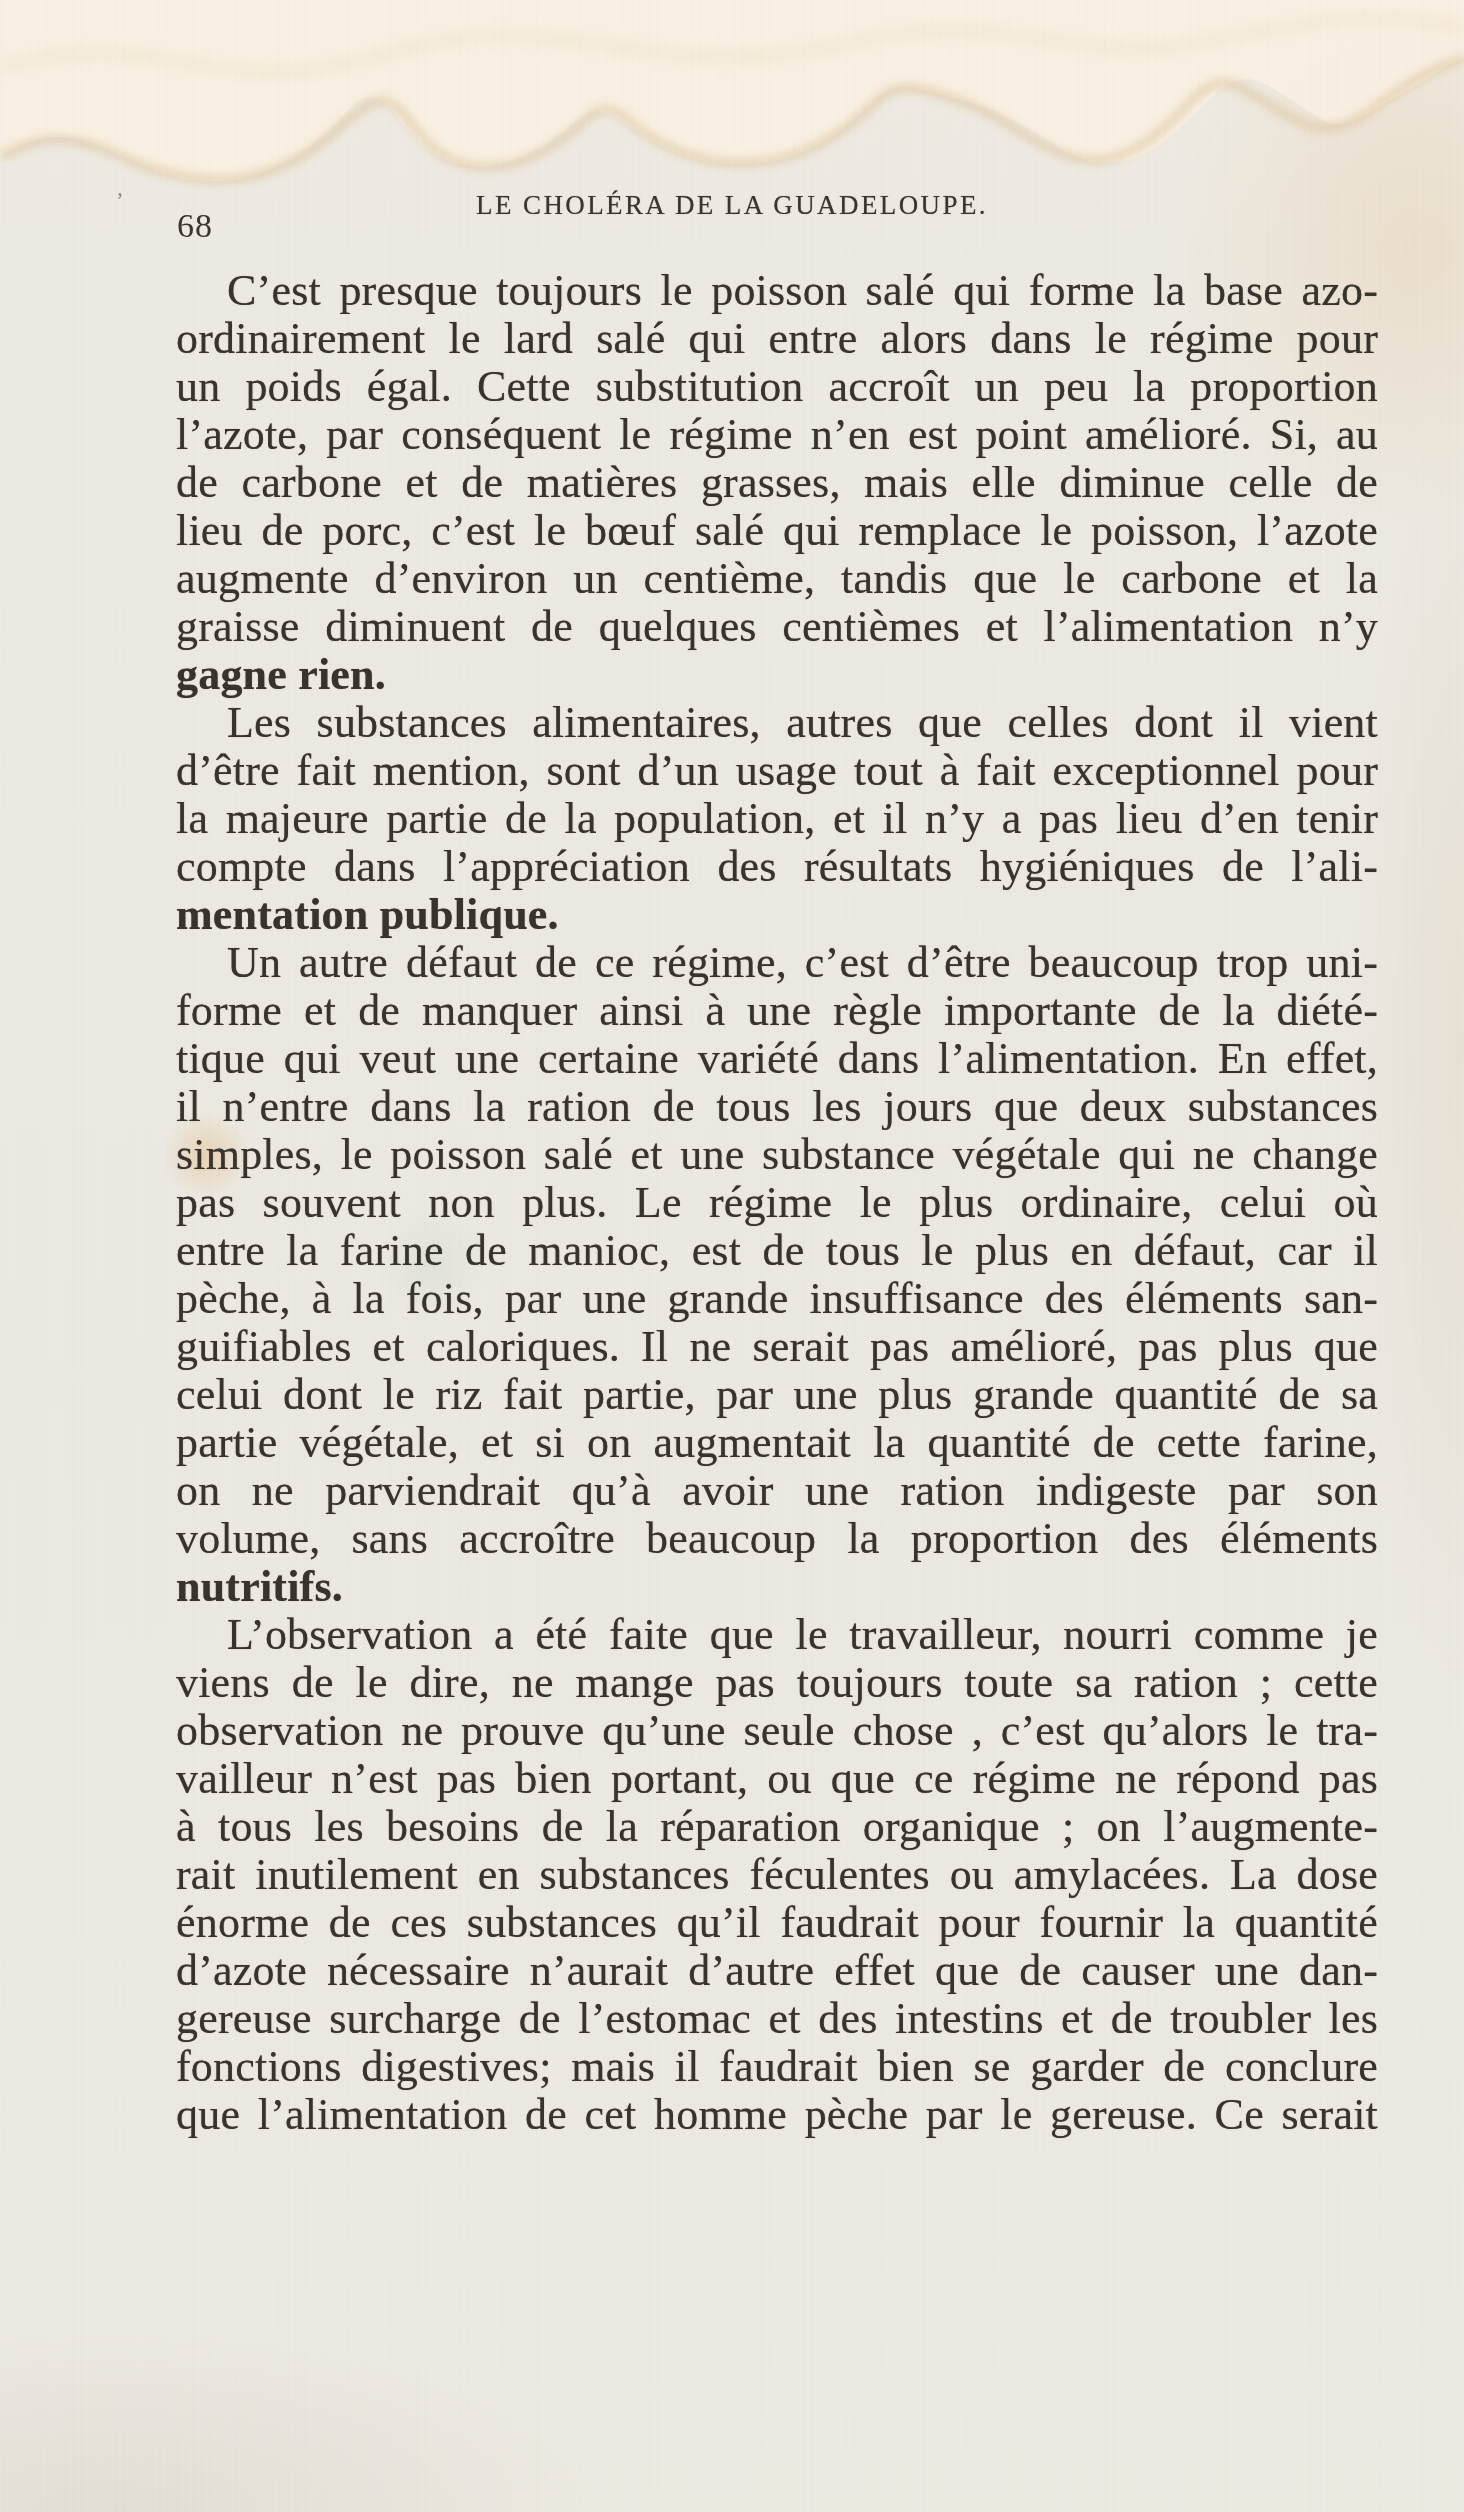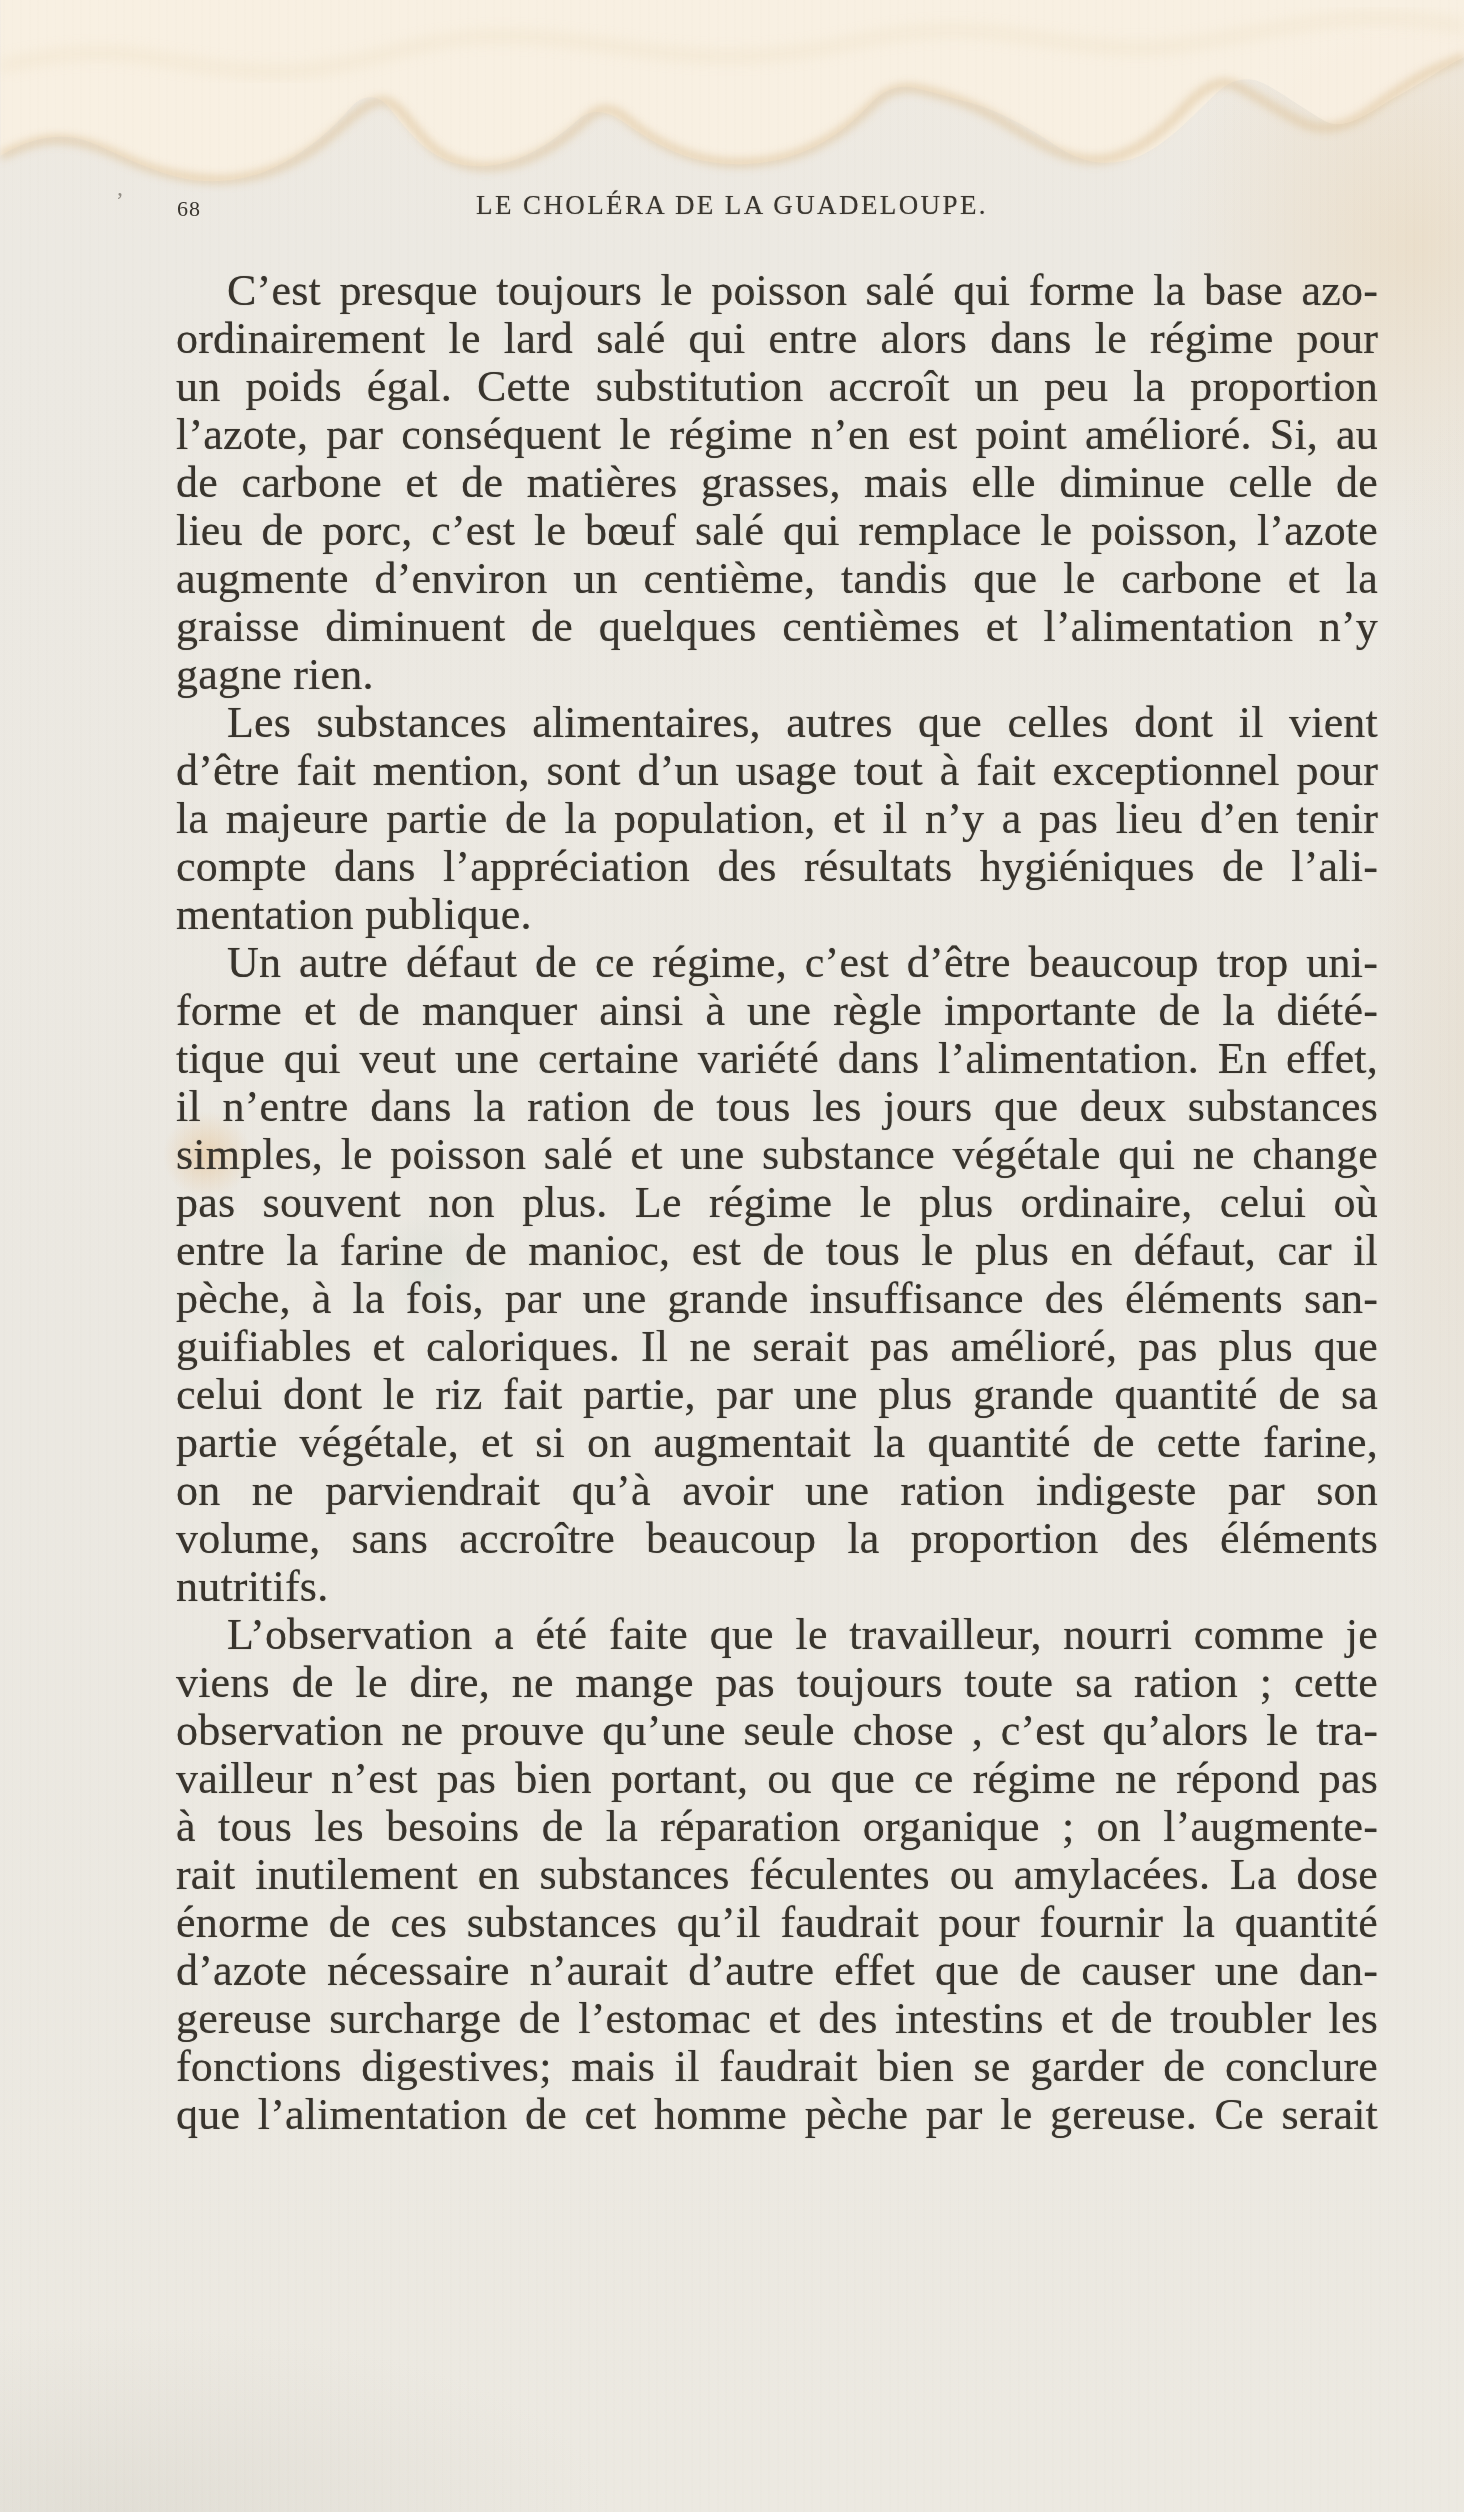--- a/index.html
+++ b/index.html
@@ -31,22 +31,22 @@
       rgba(255,255,255,0.05) 0 2.9px,
       rgba(120,115,105,0.03) 2.9px 4.8px,
       rgba(255,255,255,0.00) 4.8px 8.6px);
   }
   .stain-svg{position:absolute;top:0;left:0;pointer-events:none;}
   .header{
     position:absolute;top:186px;left:0;width:1465px;height:49px;
     color:#3a362f;
   }
   .pagenum{
-    position:absolute;left:177px;top:10px;
-    font-size:22px;letter-spacing:1px;
+    position:absolute;left:177px;top:21px;
+    font-size:34px;letter-spacing:1px;
   }
   .flyspeck{
     position:absolute;left:116px;top:1.9px;font-size:23px;color:#6a655c;opacity:.7;
   }
   .running-title{
     position:absolute;left:732px;top:3.8px;transform:translateX(-50%);
     font-size:27px;letter-spacing:2.4px;white-space:nowrap;
     text-shadow:0 0 1px rgba(58,54,47,0.55);
   }
   .body-text{
@@ -55,21 +55,21 @@
     letter-spacing:0.2px;
     text-shadow:0 0 0.9px rgba(62,57,48,0.65);
   }
   .line{
     text-align:justify;
     text-align-last:justify;
     white-space:normal;
     height:48px;overflow:visible;
   }
   .line.indent{ text-indent:51px; }
-  .line.endline{ text-align-last:left; }
+  .line.endline{ text-align-last:left;font-weight:bold; }
 </style>
 </head>
 <body>
 
 <div class="page">
 
   <svg class="stain-svg" width="1465" height="285" viewBox="0 0 1541 300" aria-hidden="true">
     <defs>
       <filter id="soft" x="-20%" y="-20%" width="140%" height="140%">
         <feGaussianBlur stdDeviation="5"></feGaussianBlur>

